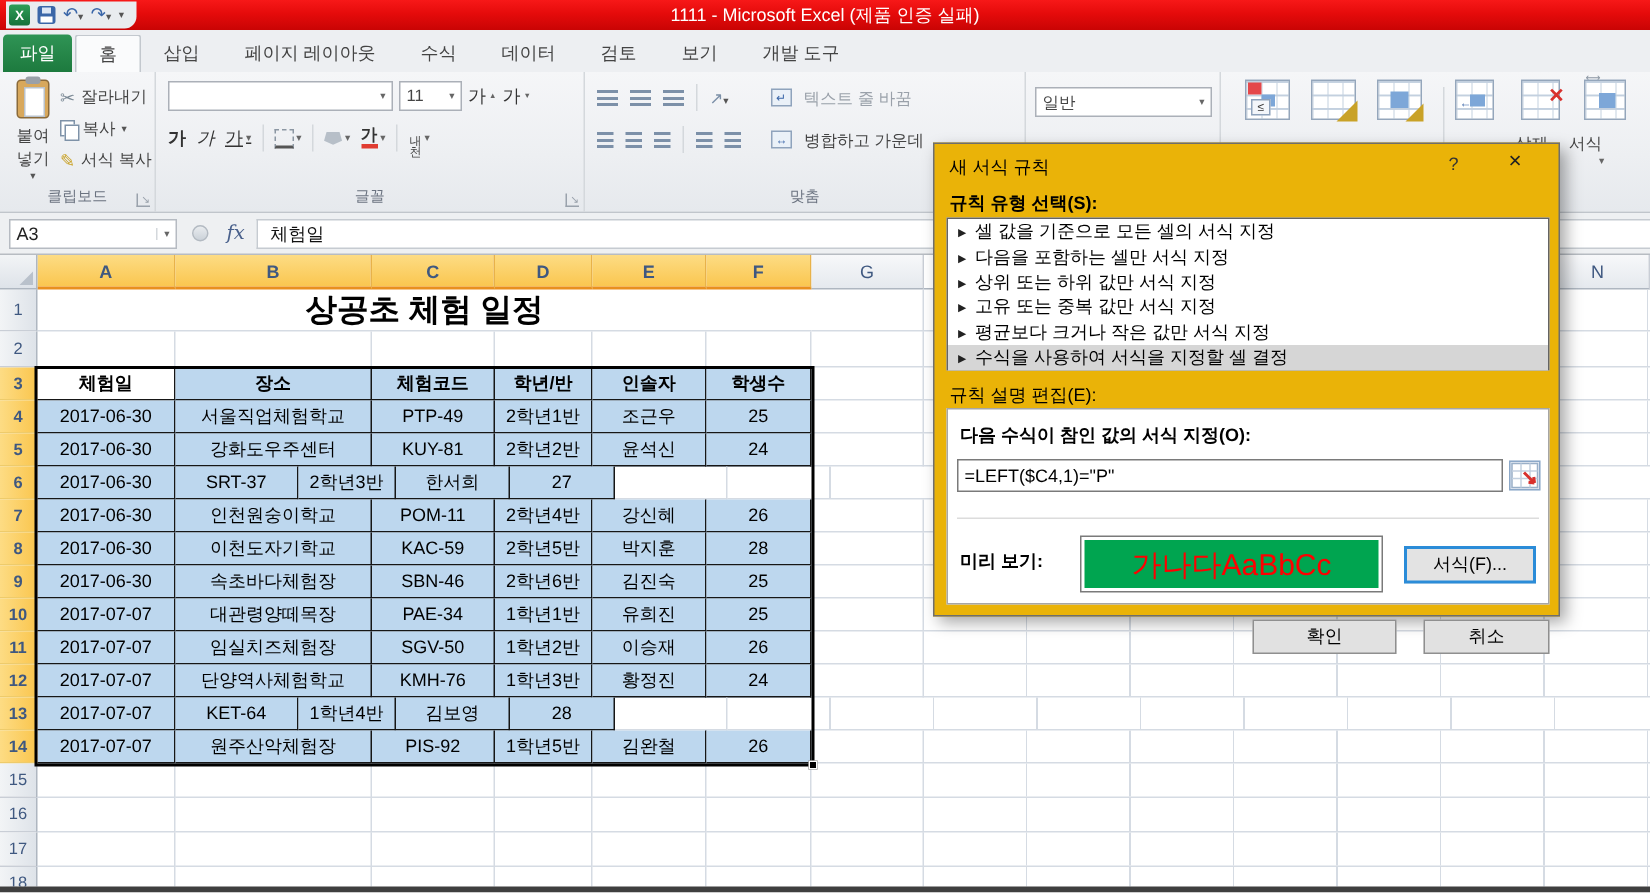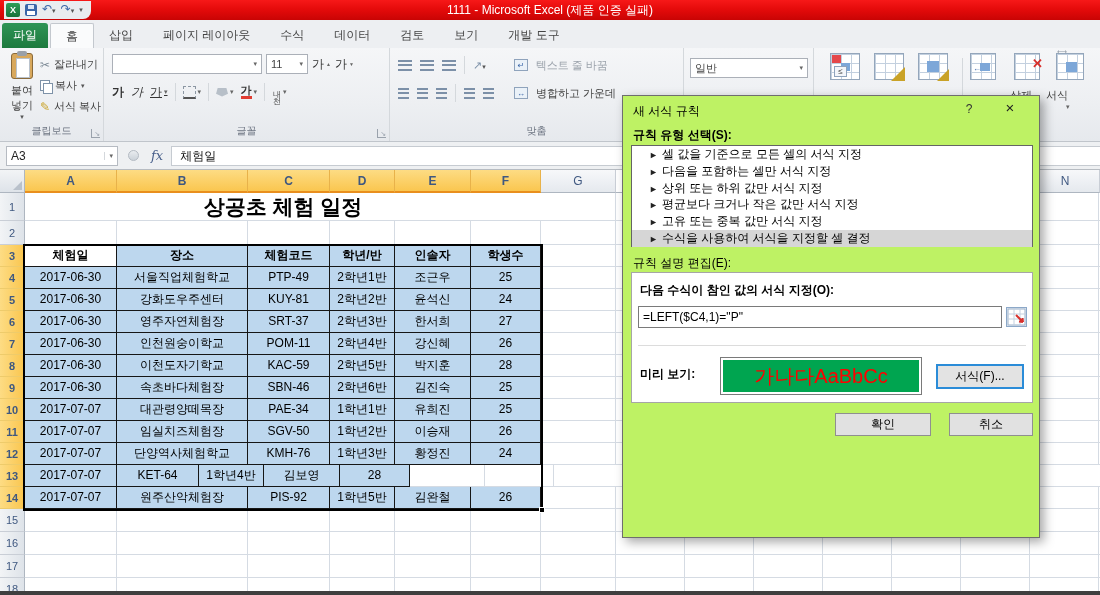--- a/index.html
+++ b/index.html
@@ -117,28 +117,28 @@
   .title-span { width:516px; border-bottom:1px solid #D5DBE3; text-align:center; font-weight:bold; font-size:21px; color:#000; line-height:27px; }
   .tc { border-right:1px solid #161616; border-bottom:1px solid #161616; background:#BDD7EE;
     text-align:center; font-size:12px; color:#000; line-height:21px; white-space:nowrap; overflow:hidden; }
   .tc.hdr { font-weight:bold; }
   .tc.active { background:#FFFFFF; }
   .marquee { position:absolute; left:23px; top:74px; width:520px; height:267px; border:2px solid #000; pointer-events:none; }
   .marquee .handle { position:absolute; right:-4px; bottom:-4px; width:6px; height:6px; background:#000; border:1px solid #fff; }
   .bottom-strip { position:absolute; left:0; top:591px; width:1100px; height:4px; background:#3F3F3F; }
 
   
-  .dlg { position:absolute; left:622px; top:95px; width:418px; height:443px; background:#bef264;
+  .dlg { position:absolute; left:622px; top:95px; width:418px; height:316px; background:#eab308;
     border:1px solid #6E6E6E; box-shadow:4px 4px 10px rgba(0,0,0,.35); z-index:50; font-size:12px; color:#000; }
   .dlg-title { position:absolute; left:10px; top:7px; font-size:12px; }
   .dlg-help { position:absolute; left:338px; top:6px; width:16px; text-align:center; color:#333; }
   .dlg-close { position:absolute; left:372px; top:2px; width:30px; height:20px; text-align:center; font-size:15px; line-height:20px; color:#222; }
   .rt-label { position:absolute; left:10px; top:31px;font-weight:bold; }
   .rt-list { position:absolute; left:8px; top:49px; width:402px; height:102px; background:#fff; border:1px solid #646464; }
-  .rule-item { height:16.8px; line-height:16.8px; padding-left:17px; white-space:nowrap; overflow:hidden; }
+  .rule-item { height:16.8px; line-height:16.8px; padding-left:5px; white-space:nowrap; overflow:hidden; }
   .rule-item .arr { font-size:9px; margin-right:4px; color:#222; }
   .rule-item.sel { background:#D6D6D6; }
   .edit-label { position:absolute; left:10px; top:159px; }
   .gbox { position:absolute; left:8px; top:176px; width:402px; height:131px; background:#FFFFFF; border:1px solid #A6A6A6; }
   .f-label { position:absolute; left:8px; top:9px; font-weight:bold; }
   .f-input { position:absolute; left:6px; top:33px; width:364px; height:22px; border:1px solid #7A7A7A; background:#fff;
     font-family:"Liberation Sans", sans-serif; font-size:12px; padding:0 4px; color:#000; }
   .rangepick { position:absolute; left:374px; top:34px; width:21px; height:20px; border:1px solid #8CA8C8; background:#E8EEF6; }
   .gbox .divline { position:absolute; left:6px; right:6px; top:72px; height:1px; background:#DCDCDC; }
   .pv-label { position:absolute; left:8px; top:93px; font-weight:bold; }
@@ -399,21 +399,20 @@
         <div class="tc wD">2학년2반</div>
         <div class="tc wE">윤석신</div>
         <div class="tc wF">24</div>
         <div class="gc wG"></div>
         <div class="fillc"></div>
       </div>
 
       <div class="row" style="height:22px;">
         <div class="rn sel" style="line-height:22px;">6</div>
         <div class="tc wA">2017-06-30</div>
-        <div class="tc wB">영주자연체험장</div>
         <div class="tc wC">SRT-37</div>
         <div class="tc wD">2학년3반</div>
         <div class="tc wE">한서희</div>
         <div class="tc wF">27</div>
         <div class="gc wG"></div>
         <div class="fillc"></div>
       </div>
 
       <div class="row" style="height:22px;">
         <div class="rn sel" style="line-height:22px;">7</div>
@@ -583,25 +582,25 @@
 
       <div class="rule-item">
         <span class="arr">►</span><span>다음을 포함하는 셀만 서식 지정</span>
       </div>
 
       <div class="rule-item">
         <span class="arr">►</span><span>상위 또는 하위 값만 서식 지정</span>
       </div>
 
       <div class="rule-item">
+        <span class="arr">►</span><span>고유 또는 중복 값만 서식 지정</span>
+      </div>
+
+      <div class="rule-item">
         <span class="arr">►</span><span>평균보다 크거나 작은 값만 서식 지정</span>
-      </div>
-
-      <div class="rule-item">
-        <span class="arr">►</span><span>고유 또는 중복 값만 서식 지정</span>
       </div>
 
       <div class="rule-item sel">
         <span class="arr">►</span><span>수식을 사용하여 서식을 지정할 셀 결정</span>
       </div>
     </div>
 
   <div class="edit-label">규칙 설명 편집(E):</div>
   <div class="gbox">
     <div class="f-label">다음 수식이 참인 값의 서식 지정(O):</div>

